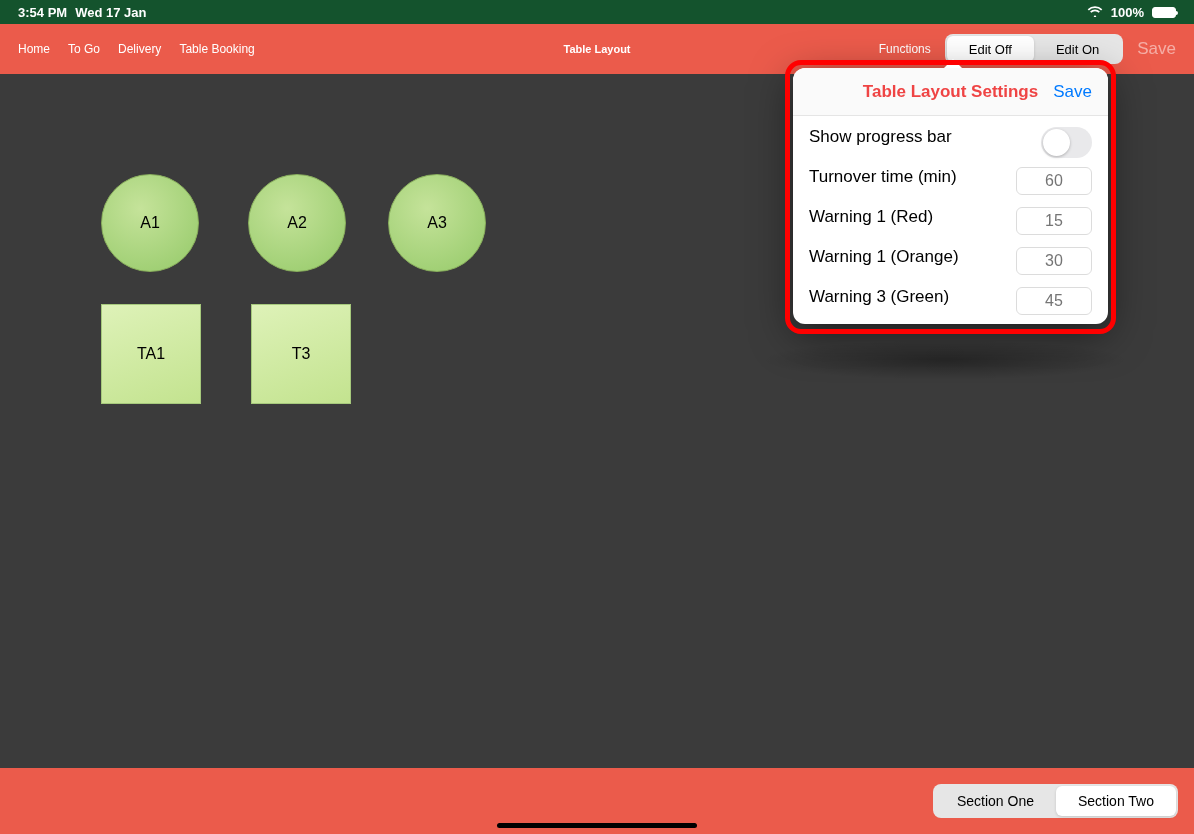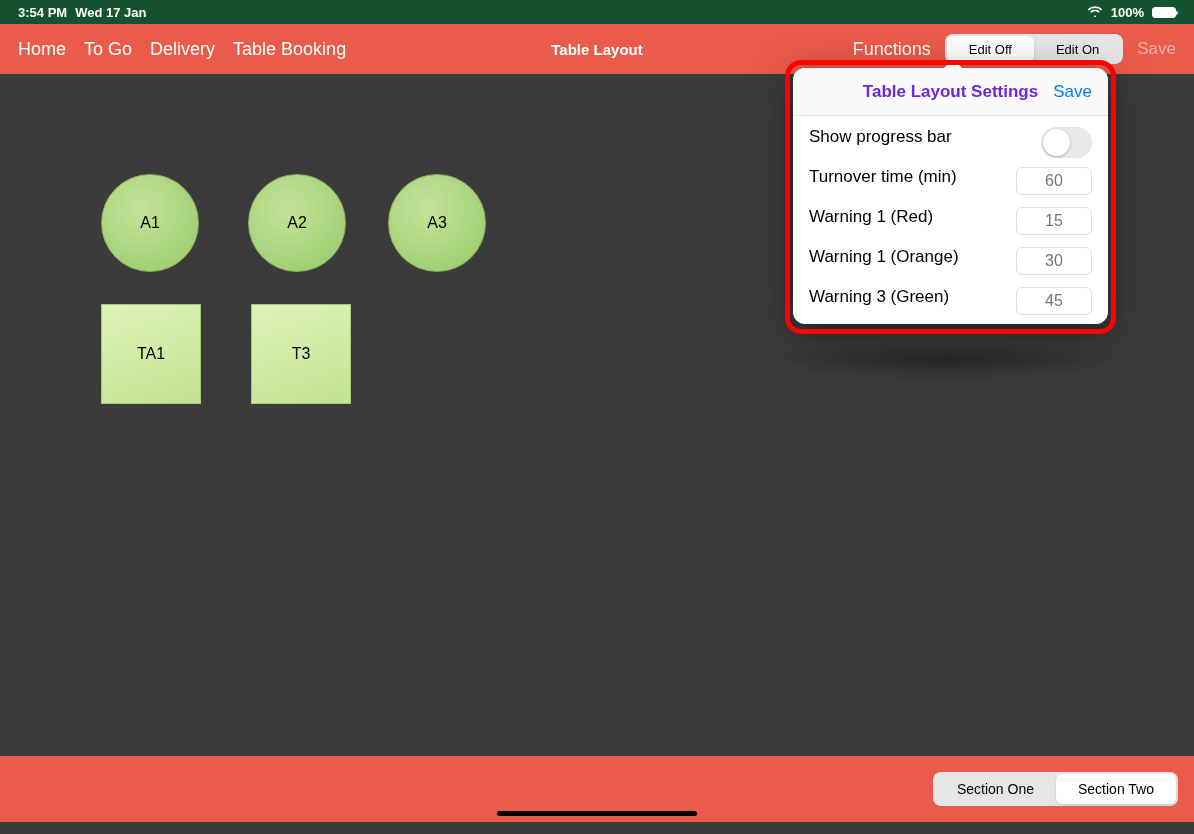--- a/index.html
+++ b/index.html
@@ -48,26 +48,26 @@
     .nav-bar {
       height: 50px;
       background: #eb5b4b;
       display: flex;
       align-items: center;
       padding: 0 18px;
       color: #fff;
       position: relative;
     }
     .nav-left { display: flex; gap: 18px; }
-    .nav-link { font-size: 18px; cursor: pointer; }
+    .nav-link { font-size: 12px; cursor: pointer; }
     .nav-title {
       position: absolute;
       left: 50%;
       transform: translateX(-50%);
-      font-size: 15px;
+      font-size: 11px;
       font-weight: 600;
     }
     .nav-right {
       margin-left: auto;
       display: flex;
       align-items: center;
       gap: 14px;
     }
     .seg-control {
       display: flex;
@@ -163,21 +163,21 @@
     .popover-header {
       height: 48px;
       display: flex;
       align-items: center;
       justify-content: center;
       position: relative;
       border-bottom: 1px solid #e5e5e5;
       background: #fafafa;
       border-radius: 12px 12px 0 0;
     }
-    .popover-title { font-size: 17px; font-weight: 600; color: #6d28d9; }
+    .popover-title { font-size: 17px; font-weight: 600; color: #ef4444; }
     .popover-save {
       position: absolute;
       right: 16px;
       color: #007aff;
       font-size: 17px;
       cursor: pointer;
     }
     .popover-body { padding: 4px 0; }
     .setting-row {
       display: flex;
@@ -210,21 +210,21 @@
       height: 28px;
       border: 1px solid #dcdcdc;
       border-radius: 6px;
       text-align: center;
       font-size: 16px;
       color: #c7c7cc;
       background: #fff;
     }
     .bottom-bar {
       position: absolute;
-      bottom: 12px;
+      bottom: 0;
       left: 0;
       right: 0;
       height: 66px;
       background: #eb5b4b;
       display: flex;
       align-items: center;
       justify-content: flex-end;
       padding: 0 16px;
     }
     .section-seg {

